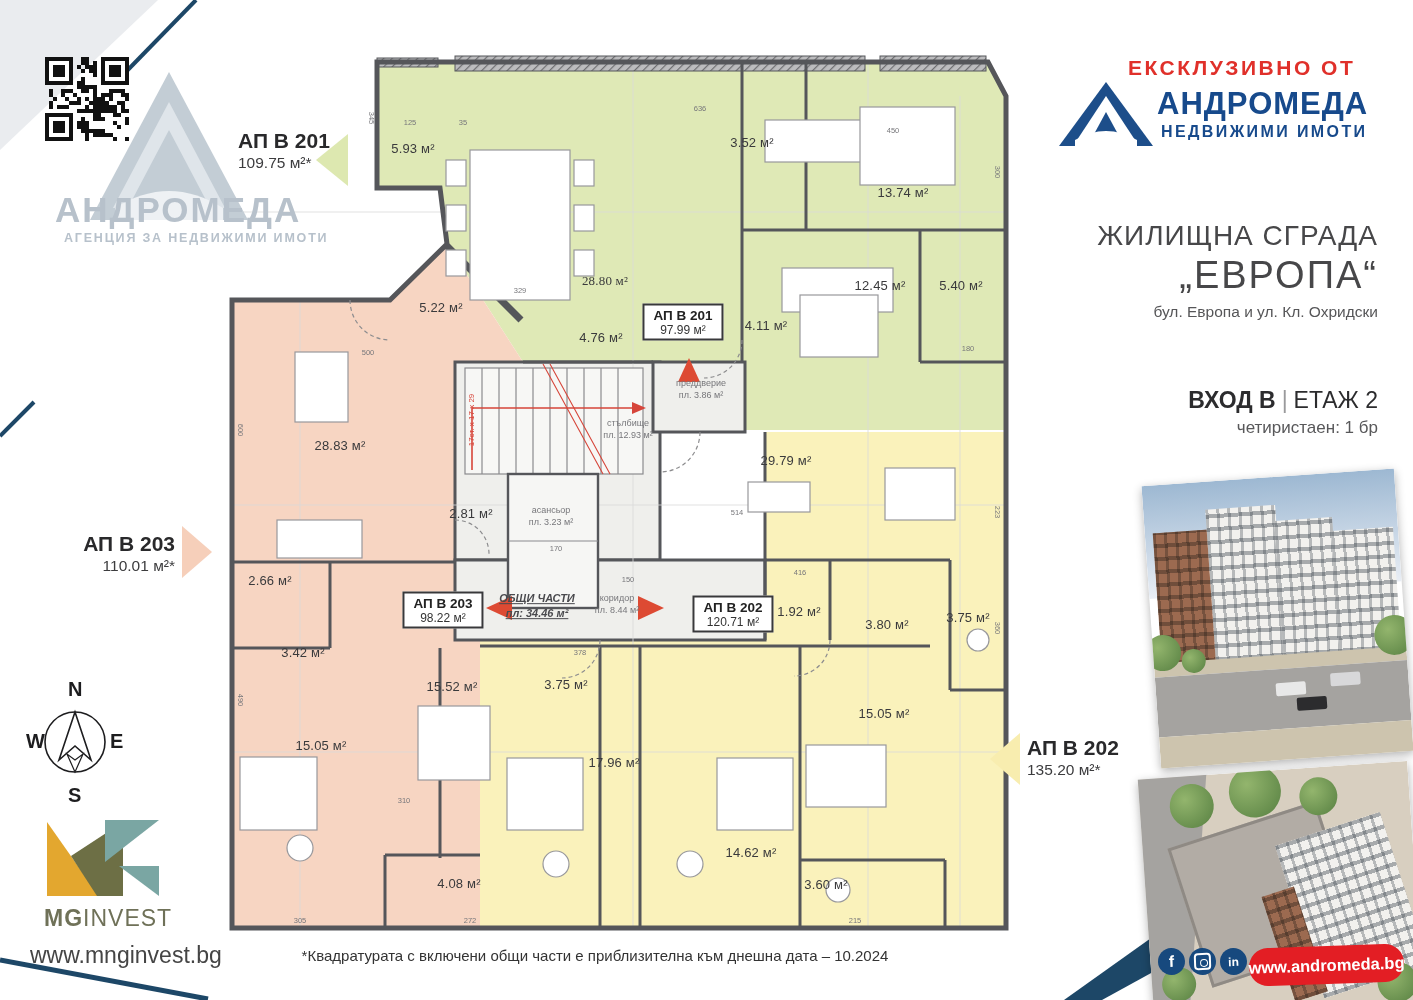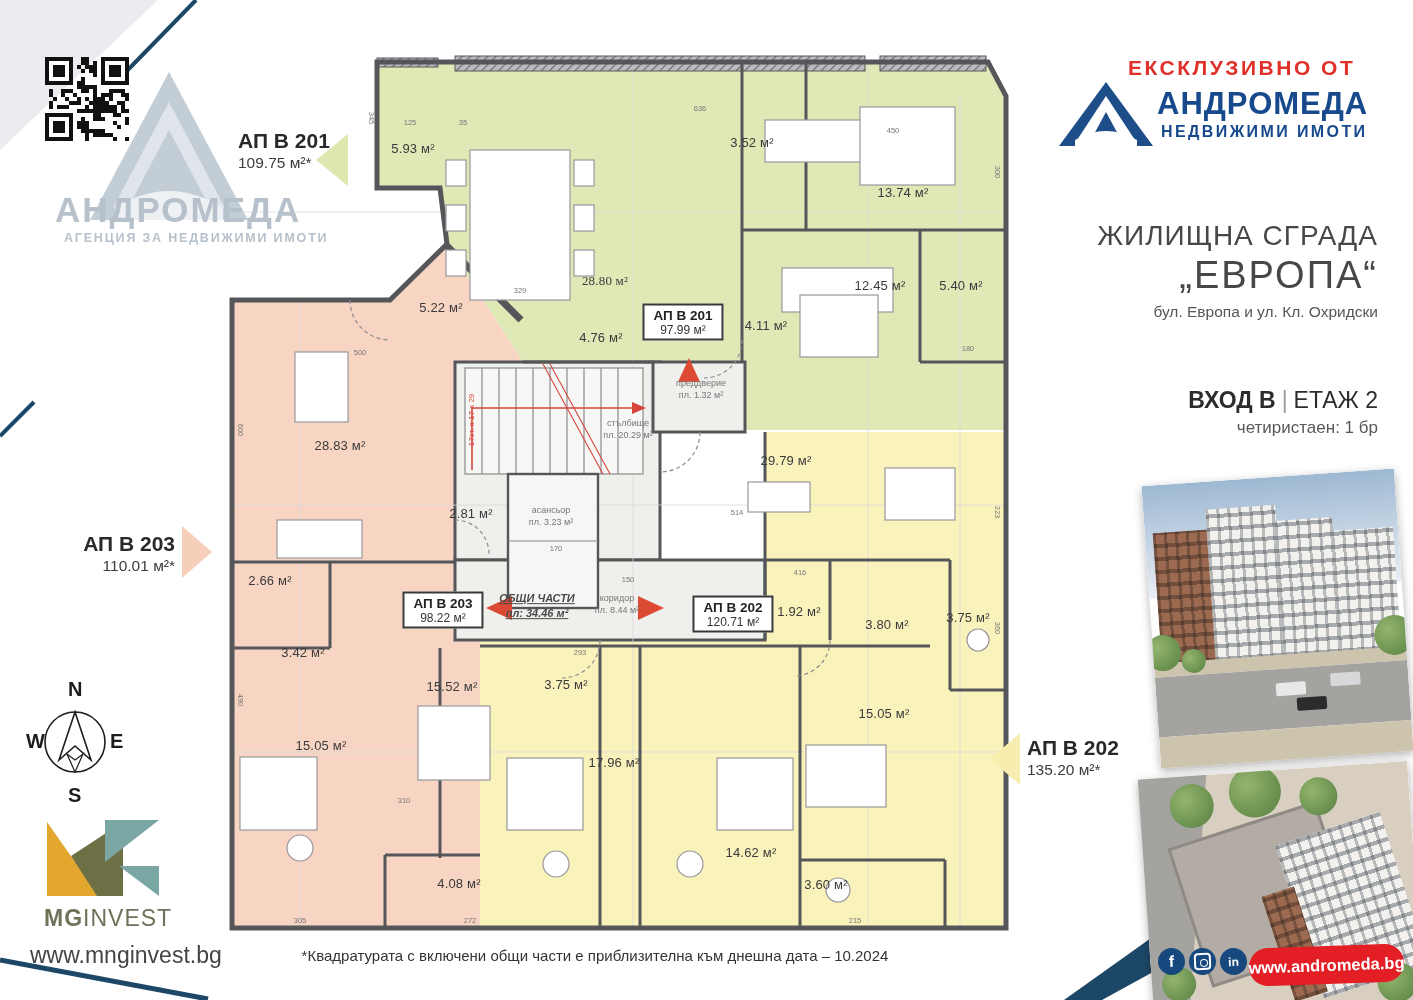--- a/index.html
+++ b/index.html
@@ -200,43 +200,43 @@
       <div class="room-label" style="left: 566px; top: 684px;">3.75 м²</div>
       <div class="room-label" style="left: 614px; top: 762px;">17.96 м²</div>
       <div class="room-label" style="left: 751px; top: 852px;">14.62 м²</div>
       <div class="room-label" style="left: 826px; top: 884px;">3.60 м²</div>
       <div class="dim" style="left: 410px; top: 122px;">125</div>
       <div class="dim" style="left: 463px; top: 122px;">35</div>
       <div class="dim" style="left: 700px; top: 108px;">636</div>
       <div class="dim" style="left: 893px; top: 130px;">450</div>
       <div class="dim" style="left: 737px; top: 512px;">514</div>
       <div class="dim" style="left: 520px; top: 290px;">329</div>
-      <div class="dim" style="left: 360px; top: 352px;">500</div>
+      <div class="dim" style="left: 368px; top: 352px;">500</div>
       <div class="dim" style="left: 371px; top: 118px; transform: translate(-50%, -50%) rotate(90deg);">345</div>
       <div class="dim" style="left: 240px; top: 430px; transform: translate(-50%, -50%) rotate(90deg);">600</div>
       <div class="dim" style="left: 240px; top: 700px; transform: translate(-50%, -50%) rotate(90deg);">490</div>
       <div class="dim" style="left: 997px; top: 172px; transform: translate(-50%, -50%) rotate(90deg);">300</div>
       <div class="dim" style="left: 997px; top: 628px; transform: translate(-50%, -50%) rotate(90deg);">360</div>
       <div class="dim" style="left: 997px; top: 512px; transform: translate(-50%, -50%) rotate(90deg);">223</div>
       <div class="dim" style="left: 470px; top: 920px;">272</div>
       <div class="dim" style="left: 855px; top: 920px;">215</div>
       <div class="dim" style="left: 300px; top: 920px;">305</div>
-      <div class="dim" style="left: 580px; top: 652px;">293</div>
+      <div class="dim" style="left: 580px; top: 652px;">378</div>
       <div class="dim" style="left: 628px; top: 579px;">150</div>
       <div class="dim" style="left: 556px; top: 548px;">170</div>
       <div class="dim" style="left: 800px; top: 572px;">416</div>
       <div class="dim" style="left: 968px; top: 348px;">180</div>
       <div class="dim" style="left: 404px; top: 800px;">310</div>
       <div class="common-label" style="left: 701px; top: 390px;">
         <div>преддверие</div>
-        <div>пл. 1.32 м²</div>
+        <div>пл. 3.86 м²</div>
       </div>
       <div class="common-label" style="left: 628px; top: 430px;">
         <div>стълбище</div>
-        <div>пл. 20.29 м²</div>
+        <div>пл. 12.93 м²</div>
       </div>
       <div class="common-label" style="left: 551px; top: 517px;">
         <div>асансьор</div>
         <div>пл. 3.23 м²</div>
       </div>
       <div class="common-label" style="left: 617px; top: 605px;">
         <div>коридор</div>
         <div>пл. 8.44 м²</div>
       </div>
       <div class="common-label red" style="left: 472px; top: 420px; transform: translate(-50%, -50%) rotate(-90deg);">17ст. х 17 х 29</div>

